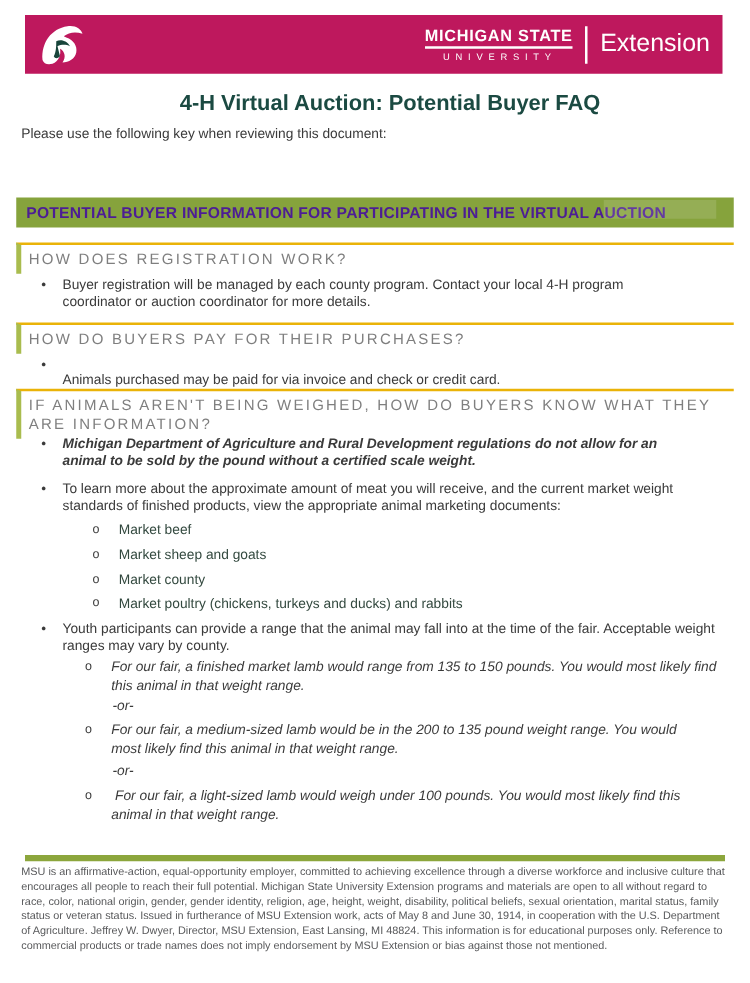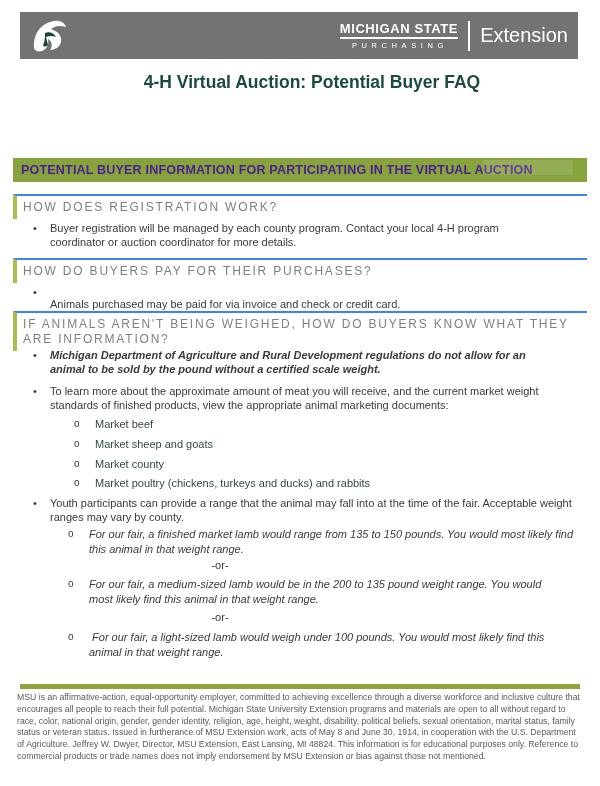--- a/index.html
+++ b/index.html
@@ -3,21 +3,21 @@
 <meta charset="utf-8">
 <style>
   html,body { margin:0; padding:0; background:#ffffff; }
   .page {
     position:relative; width:600px; height:786px; background:#ffffff;
     font-family:"Liberation Sans", sans-serif; overflow:hidden;
   }
   .abs { position:absolute; }
 
   
-  #header-bar { left:20px; top:12px; width:558px; height:47px; background:#737373; display:flex; align-items:center; }
+  #header-bar { left:20px; top:12px; width:558px; height:47px; background:#be185d; display:flex; align-items:center; }
   #helmet-wrap { margin-left:7px; width:42px; height:42px; display:flex; align-items:center; justify-content:center; }
   .brand-right { margin-left:auto; display:flex; align-items:center; padding-right:10px; }
   .wordmark { color:#ffffff; text-align:center; }
   .wm-top { font-size:13px; font-weight:bold; letter-spacing:0.6px; border-bottom:2px solid #ffffff; padding-bottom:1px; white-space:nowrap; }
   .wm-bottom { font-size:7.5px; letter-spacing:4.6px; margin-top:2px; white-space:nowrap; text-indent:2px; }
   .divider { width:2px; height:30px; background:#ffffff; margin:0 10px; }
   .ext-label { color:#ffffff; font-size:20px; font-weight:400; }
 
   
   #doc-title { left:12px; top:72px; width:600px; text-align:center; font-size:17.5px; font-weight:bold; color:#1B4A42; }
@@ -27,21 +27,21 @@
   .key-term { font-weight:bold; font-style:italic; }
 
   
   #banner { left:13px; top:158px; width:574px; height:24px; background:#86A33C; }
   .banner-text { font-size:12.5px; font-weight:bold; color:#4c1d95; line-height:24px; padding-left:8px; letter-spacing:0.2px; white-space:nowrap; }
   .banner-hl { position:absolute; right:14px; top:2px; width:90px; height:15px; background:rgba(255,255,255,0.13); }
 
   
   .sec-heading {
     left:13px; width:574px; box-sizing:border-box;
-    border-top:2px solid #3b82f6; border-left:4px solid #A9BC4E;
+    border-top:2px solid #eab308; border-left:4px solid #A9BC4E;
     padding:4px 18px 4px 6px; color:#7F7F7F; font-size:12px;
     letter-spacing:1.8px; line-height:15px;
   }
   #s1-heading { top:194px; }
   #s2-heading { top:258px; }
   #s3-heading { top:311px; }
 
   
   .bullet-row { left:33px; display:flex; font-size:11px; line-height:14px; color:#3A3A3A; }
   .bullet-marker { width:17px; flex:none; }
@@ -56,21 +56,21 @@
   .sub-marker { width:21px; flex:none; font-size:10px; }
   #link-0 { top:417px; } #link-1 { top:437px; } #link-2 { top:457px; } #link-3 { top:476px; }
   .doc-link { color:#33493F; cursor:pointer; }
 
   
   .example-row { left:68px; display:flex; font-style:italic; font-size:11px; line-height:14.5px; color:#3A3A3A; }
   .example-row .sub-marker { font-style:normal; }
   #ex-0 { top:527px; } #ex-0 .et { width:492px; }
   #ex-1 { top:577px; } #ex-1 .et { width:470px; }
   #ex-2 { top:630px; } #ex-2 .et { width:480px; white-space:pre-wrap; }
-  .or-sep { left:90px; width:260px; text-align:center; font-size:11px; color:#3A3A3A; }
+  .or-sep { left:90px; width:260px; text-align:left; font-style:italic; font-size:11px; color:#3A3A3A; }
   #or-0 { top:559px; } #or-1 { top:611px; }
 
   
   #footer-rule { left:20px; top:684px; width:560px; height:5px; background:#8CA63C; }
   #footer-text { left:17px; top:692px; width:567px; font-size:8.7px; line-height:11.8px; color:#58595B; }
 </style>
 </head>
 <body>
 
 <div class="page">
@@ -78,29 +78,30 @@
   <div class="abs" id="header-bar">
     <div id="helmet-wrap">
       <svg width="38" height="40" viewBox="0 0 38 40" aria-hidden="true">
         <path fill="#FFFFFF" d="M5 32 C4 18 12 7 25 5 C31 4 36 7 37 11 C31 9 26 10 22 13 L24 14 C30 16 33 21 32 26 C31 31 26 34 21 34 C24 30 23 25 19 23 C20 28 18 33 13 35 C9 36 6 35 5 32 Z"></path>
         <path fill="#18453B" d="M16 17 C20 15 25 17 27 21 C24 19.5 20 19.5 17 21 L19 29 C17 31 15 31 14 29 C16 26 16 20 16 17 Z"></path>
       </svg>
     </div>
     <div class="brand-right">
       <div class="wordmark">
         <div class="wm-top">MICHIGAN STATE</div>
-        <div class="wm-bottom">PURCHASING</div>
+        <div class="wm-bottom">UNIVERSITY</div>
       </div>
       <div class="divider"></div>
       <div class="ext-label">Extension</div>
     </div>
   </div>
 
   <div class="abs" id="doc-title">4-H Virtual Auction: Potential Buyer FAQ</div>
 
+  <div class="abs" id="intro-lead">Please use the following key when reviewing this document:</div>
   <div class="abs" id="key-line">
     <span class="dash">-</span><span class="key-term">Items in bold italics</span><span> - Requirements</span>
   </div>
 
   <div class="abs" id="banner">
     <div class="banner-text">POTENTIAL BUYER INFORMATION FOR PARTICIPATING IN THE VIRTUAL AUCTION</div>
     <div class="banner-hl"></div>
   </div>
 
   <div class="abs sec-heading" id="s1-heading">HOW DOES REGISTRATION WORK?</div>

